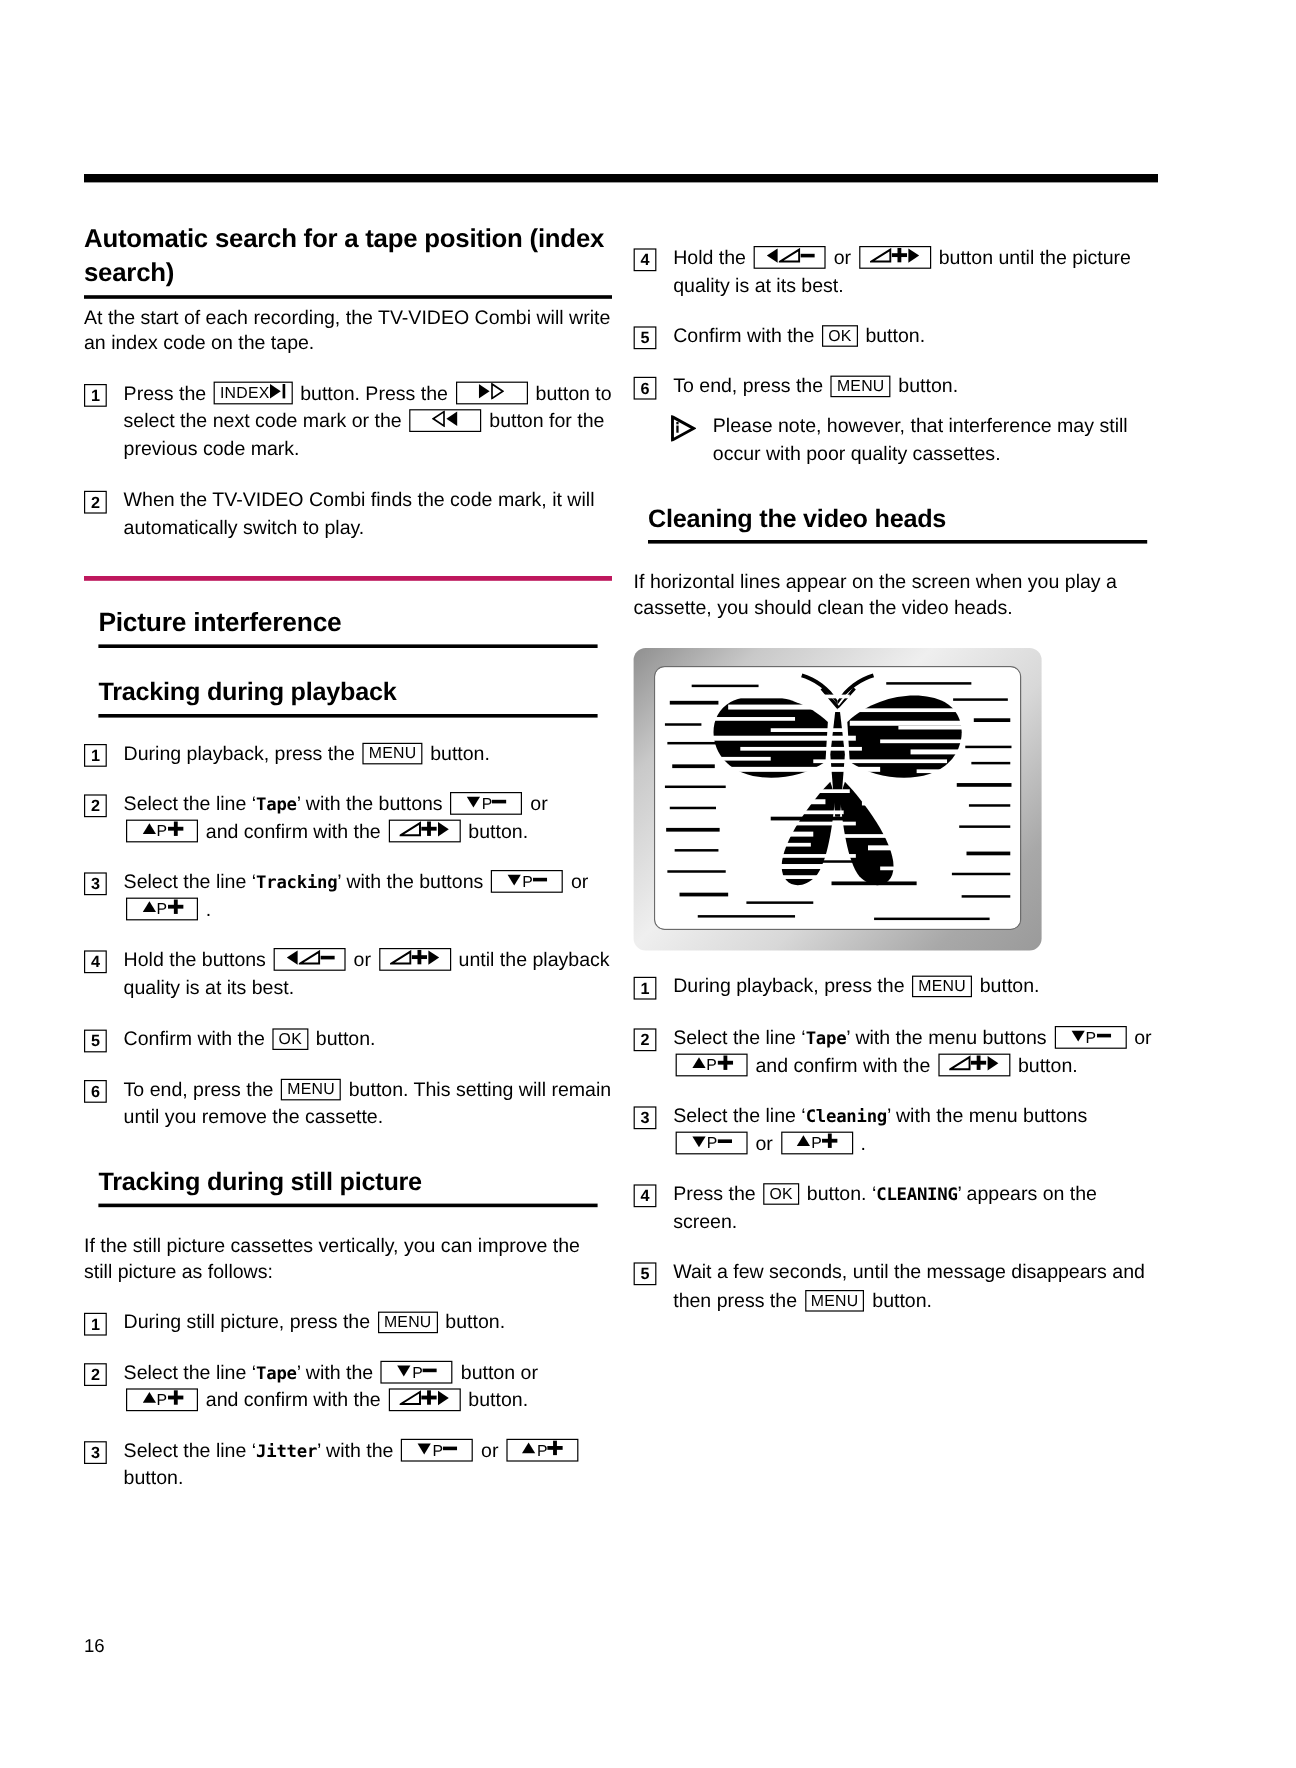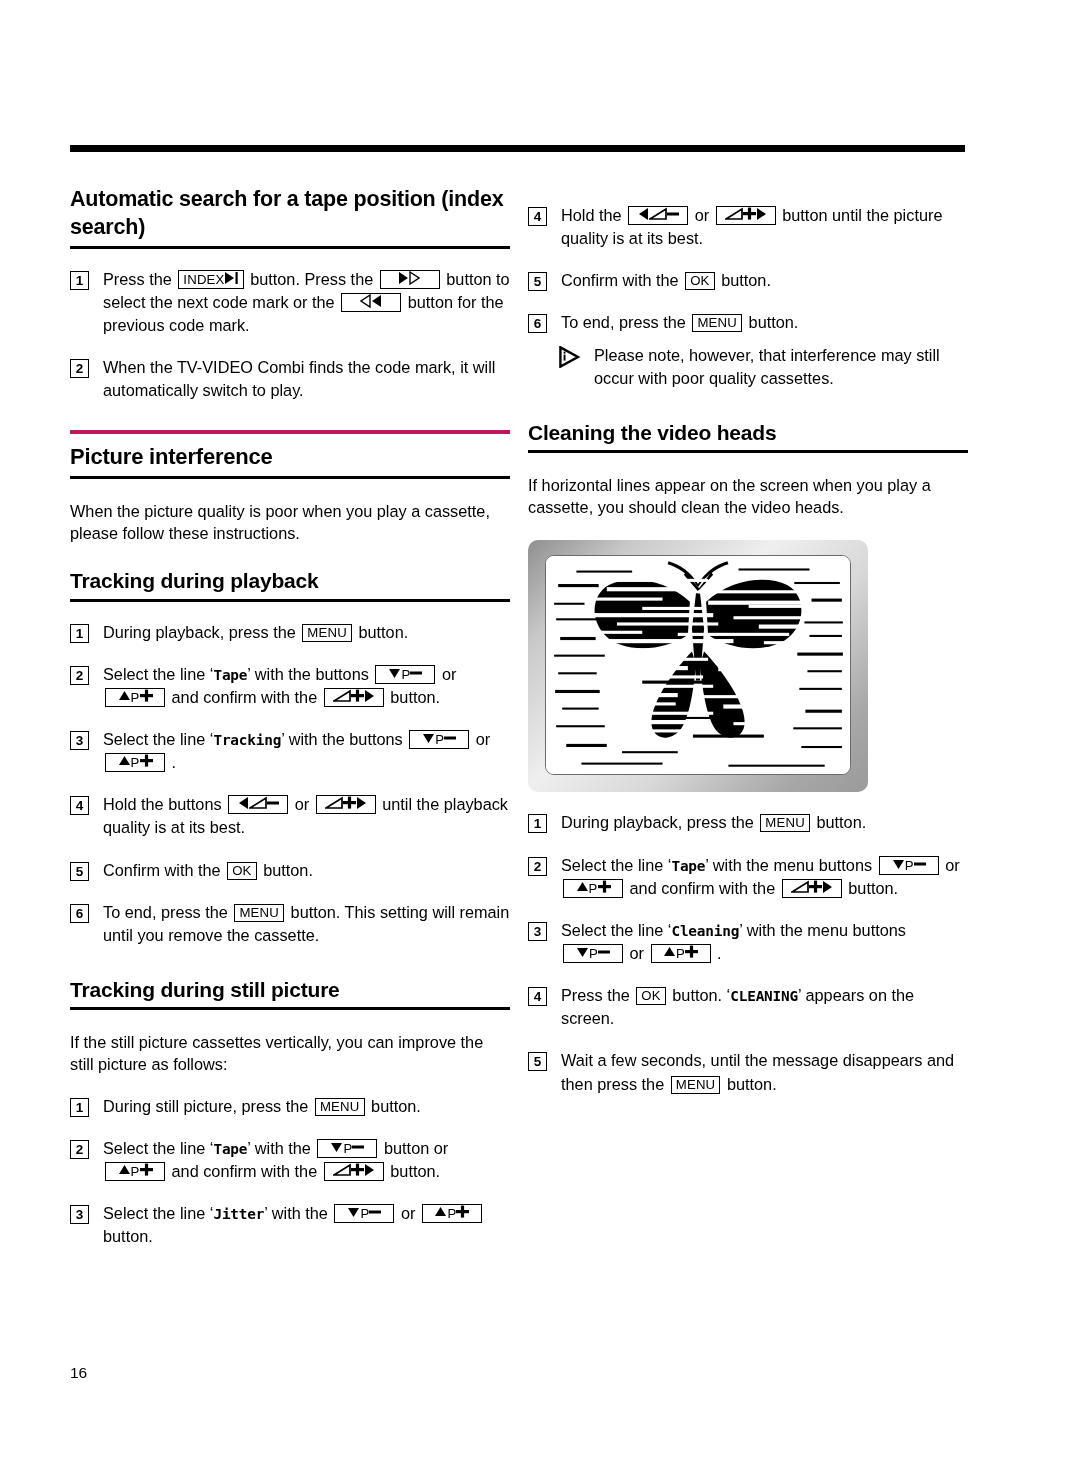--- a/index.html
+++ b/index.html
@@ -44,21 +44,21 @@
     line-height: 1.32;
     margin: 0 0 3px 0;
     padding: 0 0 4px 0;
     border-bottom: 3.5px solid #000;
     letter-spacing: -0.2px;
   }
   h2.sub-title {
     font-size: 21px;
     font-weight: bold;
     line-height: 1.25;
-    margin: 0;
+    margin: 12px;
     padding: 0 0 4px 0;
     border-bottom: 3.5px solid #000;
     letter-spacing: -0.2px;
   }
   .boxed-title {
     border-top: 4px solid #be185d;
     padding-top: 9px;
     margin-top: 28px;
   }
   .boxed-title h2.sub-title {
@@ -172,20 +172,21 @@
 </head>
 <body>
 
 <div class="page">
 
   <div class="top-rule"></div>
 
   <div class="col col-left">
 
     <h1 class="sec-title">Automatic search for a tape position (index search)</h1>
+    <p class="body">At the start of each recording, the TV-VIDEO Combi will write an index code on the tape.</p>
 
     <div class="steps">
         <div class="step">
           <div class="step-num">1</div>
           <div class="step-body">Press the <span class="key"><span>INDEX</span><svg width="14" height="14" viewBox="0 0 14 14">
                 <polygon points="0,1 9,7 0,13" fill="#000"></polygon>
                 <rect x="10.5" y="1" width="2.2" height="12" fill="#000"></rect>
               </svg></span> button. Press the <span class="key wide"><svg width="21" height="14" viewBox="0 0 21 14">
                 <polygon points="0,1 9,7 0,13" fill="#000"></polygon>
                 <polygon points="11,1 20,7 11,13" fill="#fff" stroke="#000" stroke-width="1.4"></polygon>
@@ -196,21 +197,20 @@
         </div>
         <div class="step">
           <div class="step-num">2</div>
           <div class="step-body">When the TV-VIDEO Combi finds the code mark, it will automatically switch to play.</div>
         </div>
       </div>
 
     <div class="boxed-title">
       <h2 class="sub-title">Picture interference</h2>
     </div>
-    <p class="body" style="margin-top:22px">When the picture quality is poor when you play a cassette, please follow these instructions.</p>
 
     <h2 class="sub-title" style="margin-top:24px">Tracking during playback</h2>
     <div class="steps">
         <div class="step">
           <div class="step-num">1</div>
           <div class="step-body">During playback, press the <span class="key">MENU</span> button.</div>
         </div>
         <div class="step">
           <div class="step-num">2</div>
           <div class="step-body">Select the line ‘<span class="mono">Tape</span>’ with the buttons <span class="key wide"><svg width="13" height="14" viewBox="0 0 13 14">

